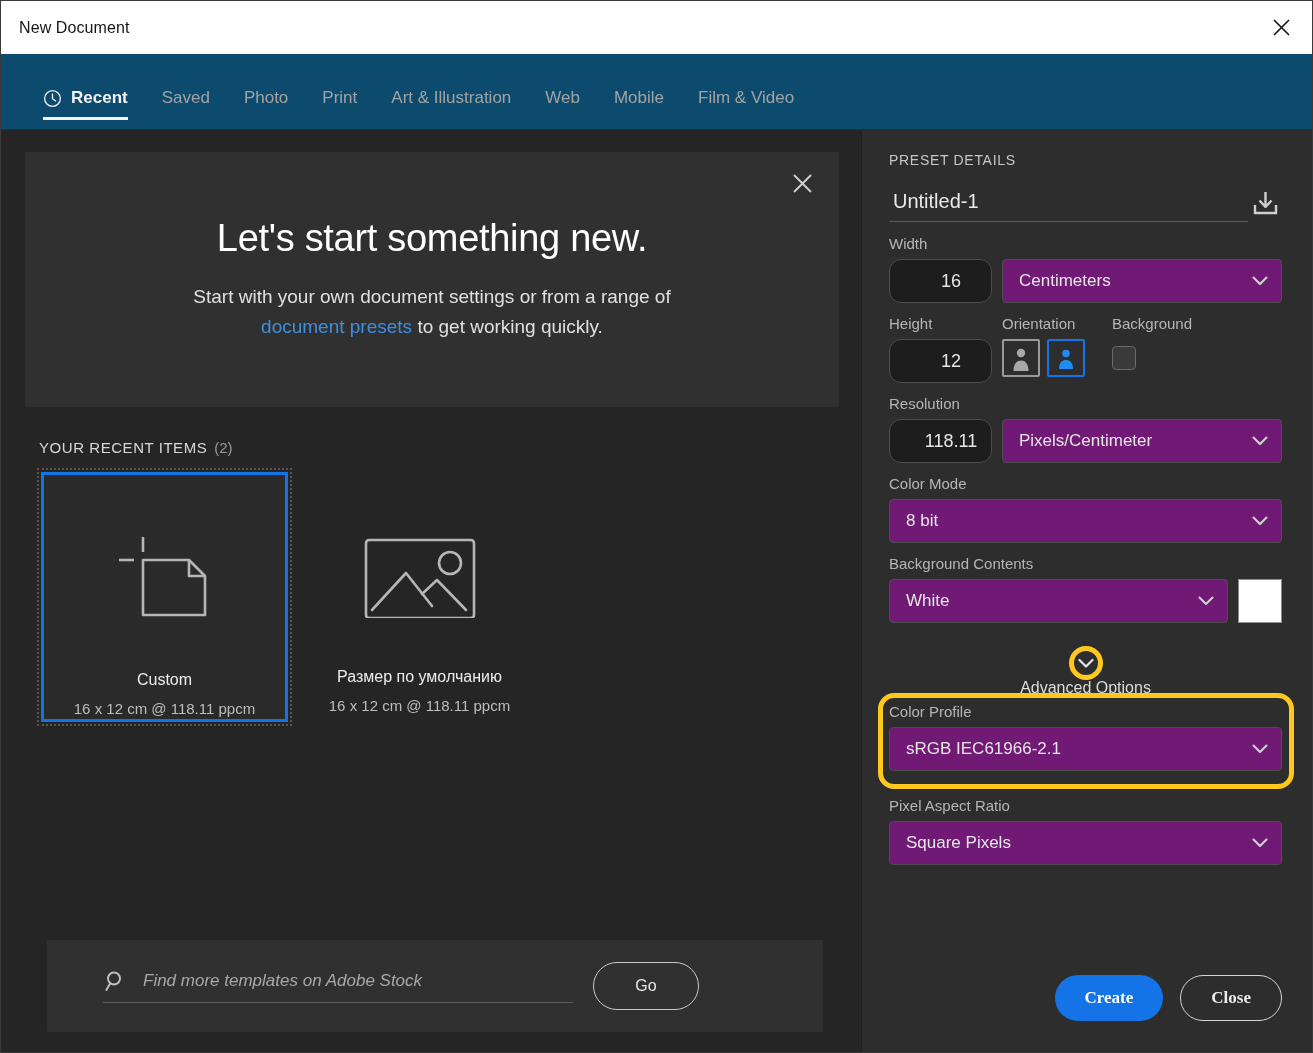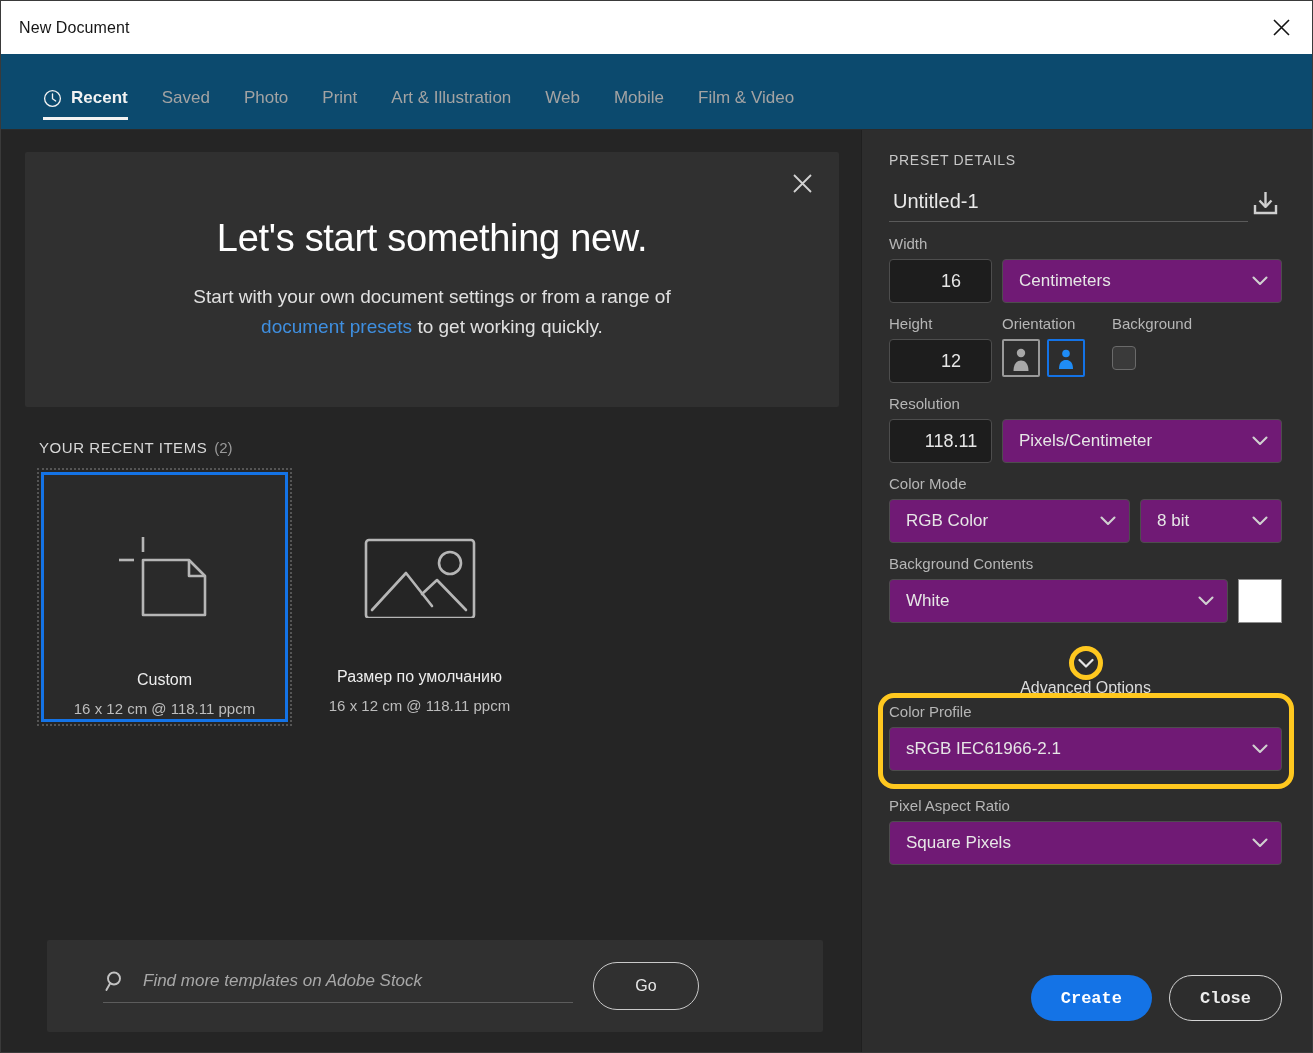--- a/index.html
+++ b/index.html
@@ -275,21 +275,21 @@
     display: block;
   }
 
   .row { display: flex; gap: 10px; align-items: flex-start; margin-bottom: 12px; }
 
   .num-input {
     width: 103px;
     height: 44px;
     background: #1d1d1d;
     border: 1px solid #4d4d4d;
-    border-radius: 4px;
+    border-radius: 12px;
     color: #e6e6e6;
     font-size: 18px;
     font-family: "Liberation Sans", sans-serif;
     text-align: center;
     outline: none;
     padding-left: 21px;
   }
 
   .select {
     position: relative;
@@ -380,21 +380,21 @@
     right: 30px;
     bottom: 31px;
     display: flex;
     gap: 17px;
   }
   .btn {
     height: 46px;
     border-radius: 23px;
     font-size: 17px;
     font-weight: bold;
-    font-family: Liberation Mono, monospace;
+    font-family: Liberation Serif, serif;
     cursor: pointer;
     padding: 0 30px;
   }
   .btn-primary {
     background: #1473e6;
     border: none;
     color: #ffffff;
   }
   .btn-secondary {
     background: transparent;
@@ -569,26 +569,20 @@
         <div class="select grow">
           <span>Pixels/Centimeter</span>
           <svg class="chev" width="16" height="11" viewBox="0 0 16 11">
             <path d="M1.5 2 L8 8.5 L14.5 2" stroke="#d0d0d0" stroke-width="2.1" fill="none" stroke-linecap="round" stroke-linejoin="round"></path>
           </svg>
         </div>
       </div>
 
       <label class="field-label">Color Mode</label>
       <div class="row">
-        <div class="select" style="width:241px;">
-          <span>RGB Color</span>
-          <svg class="chev" width="16" height="11" viewBox="0 0 16 11">
-            <path d="M1.5 2 L8 8.5 L14.5 2" stroke="#d0d0d0" stroke-width="2.1" fill="none" stroke-linecap="round" stroke-linejoin="round"></path>
-          </svg>
-        </div>
         <div class="select grow">
           <span>8 bit</span>
           <svg class="chev" width="16" height="11" viewBox="0 0 16 11">
             <path d="M1.5 2 L8 8.5 L14.5 2" stroke="#d0d0d0" stroke-width="2.1" fill="none" stroke-linecap="round" stroke-linejoin="round"></path>
           </svg>
         </div>
       </div>
 
       <label class="field-label">Background Contents</label>
       <div class="row">

